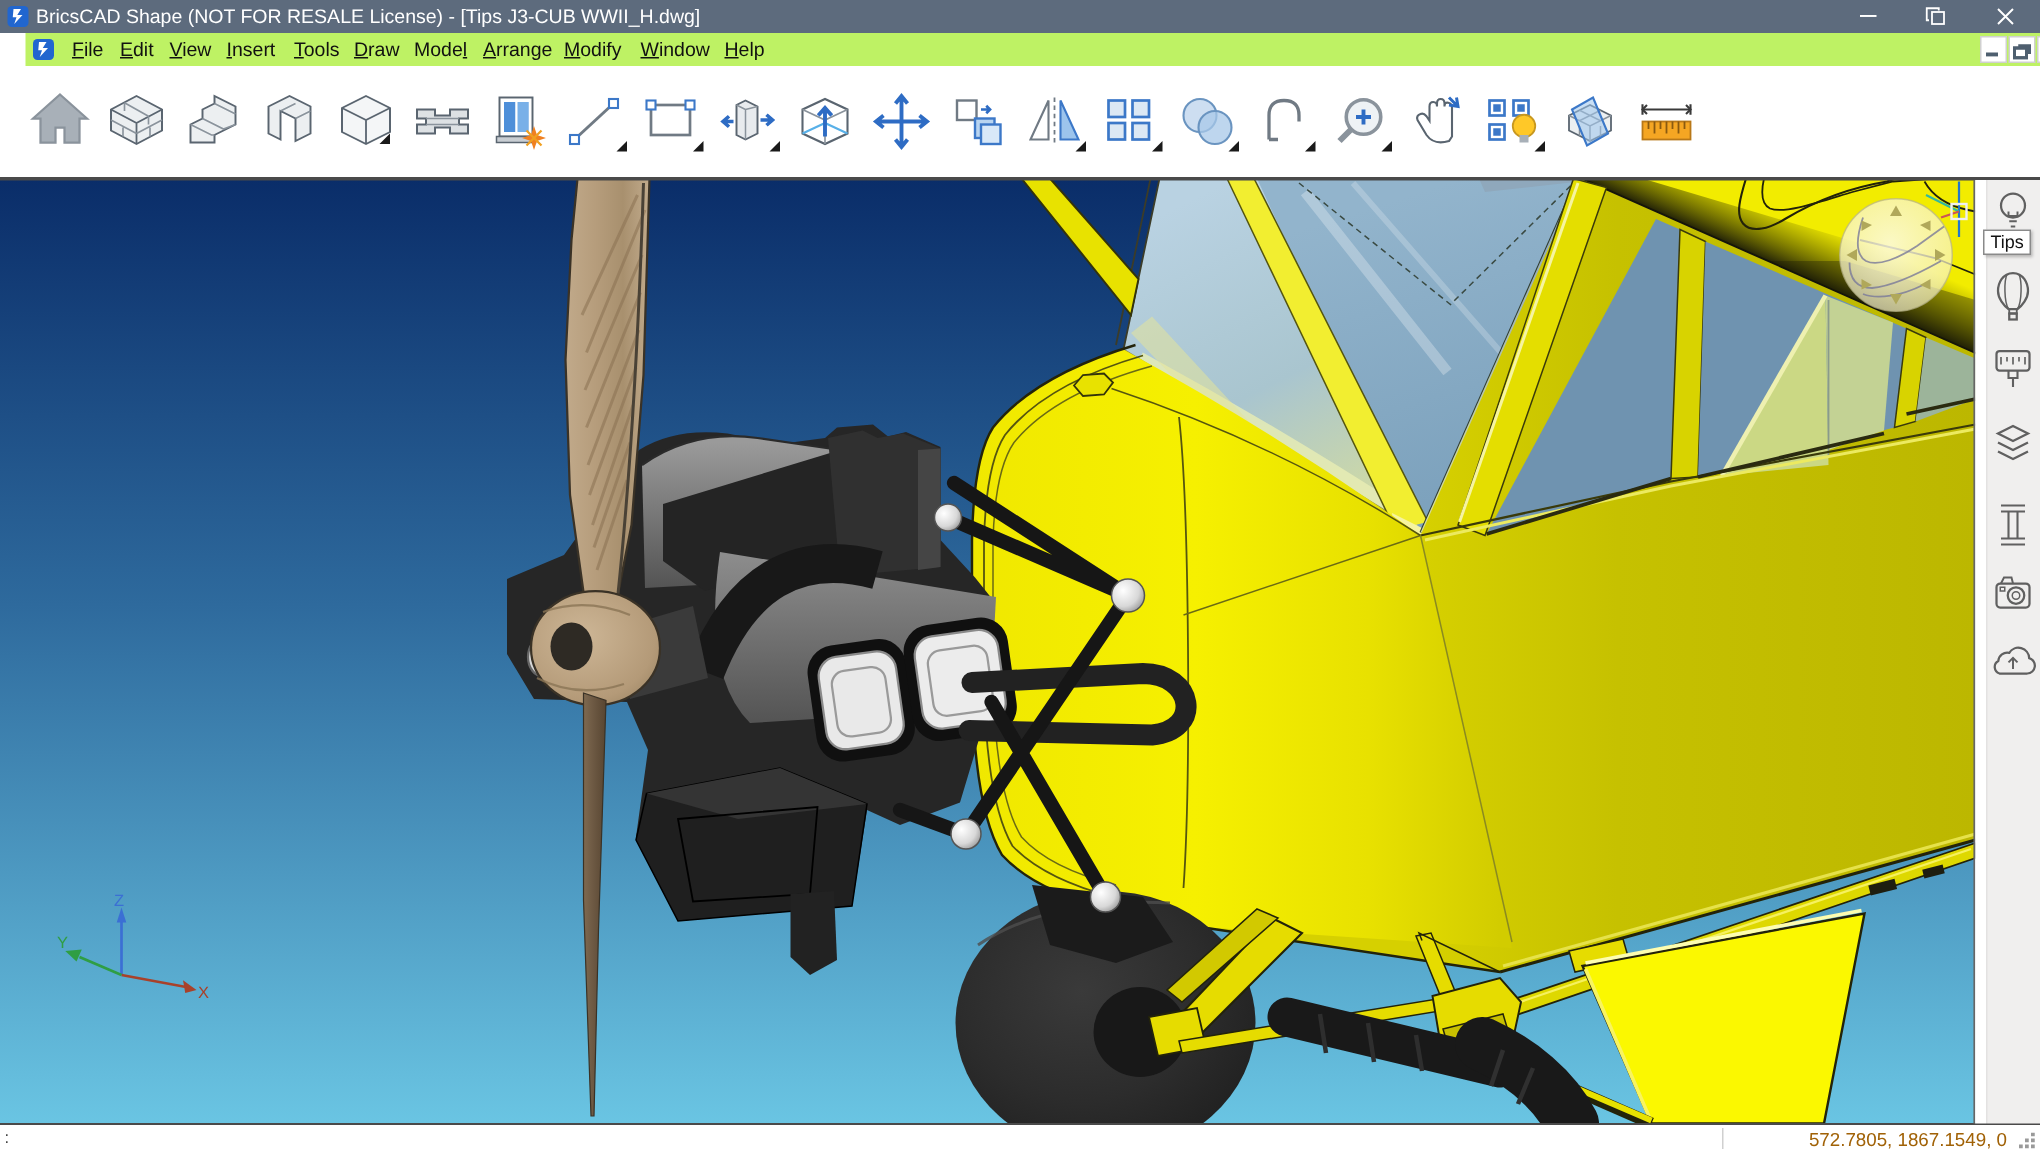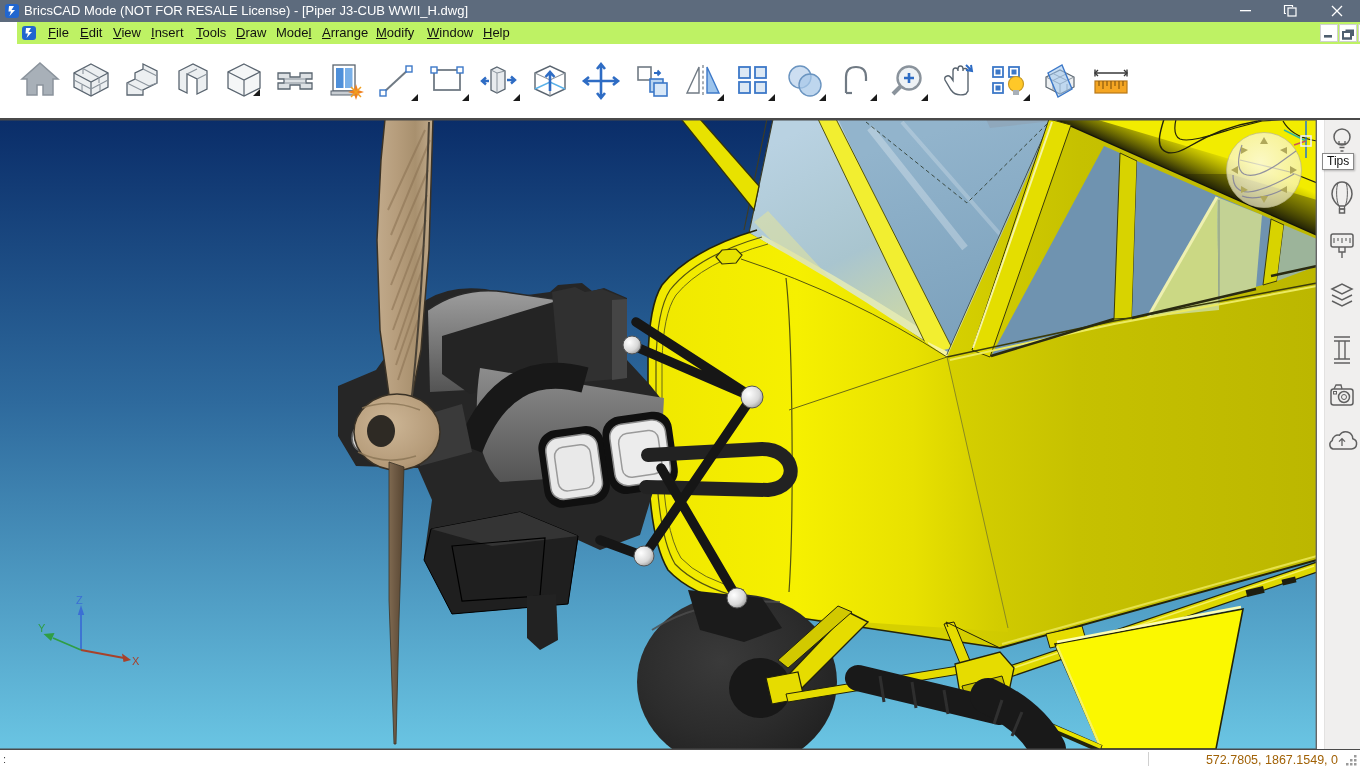--- a/index.html
+++ b/index.html
@@ -17,21 +17,21 @@
 .statusbar{position:absolute;left:0;top:750px;width:1360px;height:18px;background:#fff;font-size:12px;color:#333}
 u{text-decoration:underline}
 </style></head>
 <body>
 <div class="titlebar">
   <div class="appicon">
       <svg width="14" height="14">
         <path d="M4 2 L9 2 L6.5 6 L10 6 L4.5 12 L6 7.5 L3.5 7.5 Z" fill="#fff"></path>
       </svg>
     </div>
-  <div class="ttext">BricsCAD Mode (NOT FOR RESALE License) - [Piper J3-CUB WWII_H.dwg]</div>
+  <div class="ttext">BricsCAD Shape (NOT FOR RESALE License) - [Tips J3-CUB WWII_H.dwg]</div>
   <div class="wbtn" style="right:92px"><svg width="45" height="22">
         <rect x="17" y="10" width="11" height="1.3" fill="#fff"></rect>
       </svg></div>
   <div class="wbtn" style="right:46px"><svg width="45" height="22">
         <rect x="19" y="8" width="8" height="8" fill="none" stroke="#fff" stroke-width="1.2"></rect>
         <path d="M17 13.5 L15.5 13.5 L15.5 5.5 L23.5 5.5 L23.5 7" fill="none" stroke="#fff" stroke-width="1.2"></path>
       </svg></div>
   <div class="wbtn" style="right:0"><svg width="45" height="22">
         <path d="M17 6 L27 16 M27 6 L17 16" stroke="#fff" stroke-width="1.3"></path>
       </svg></div>

